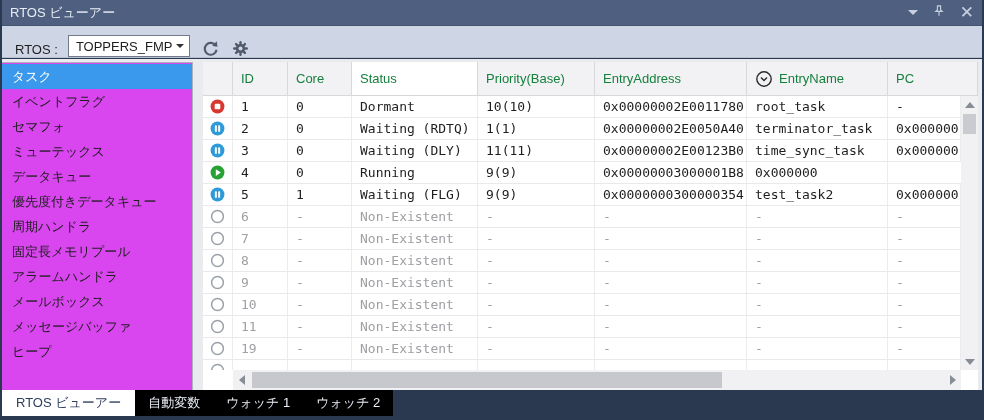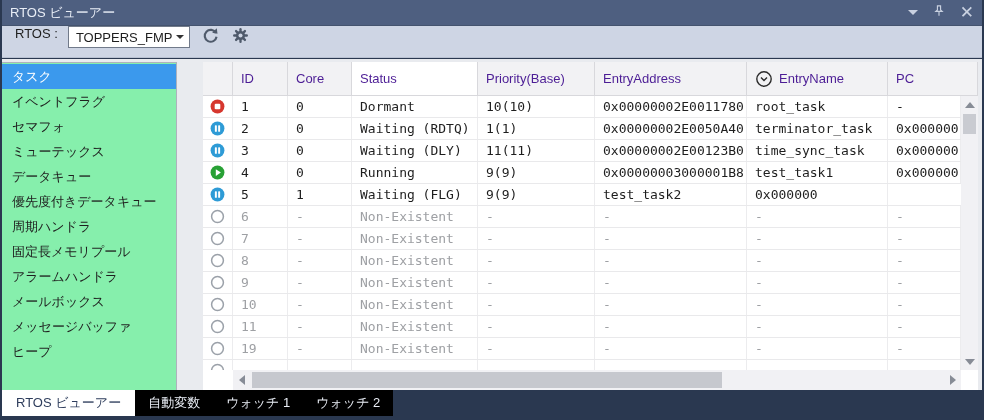--- a/index.html
+++ b/index.html
@@ -11,44 +11,44 @@
     background:#4E5F80; border-bottom:1px solid #44536E;
     display:flex; align-items:center; padding:0 8px; }
   .titlebar .title { color:#E9EEF6; font-size:13px; }
   .tb-icons { margin-left:auto; display:flex; align-items:center; gap:14px; }
   .tb-chevron { width:0; height:0; border-left:5px solid transparent; border-right:5px solid transparent; border-top:5px solid #C9D1E0; }
   .tb-close { color:#C9D1E0; font-size:17px; line-height:1; }
 
   
   .toolbar { position:absolute; left:2px; right:2px; top:26px; height:32px;
     background:#CED5E4; border-bottom:1px solid #B9C1D1;
-    display:flex; align-items:flex-start; padding-left:13px; }
+    display:flex; align-items:flex-end; padding-left:13px; }
   .toolbar .lbl { font-size:13px; color:#1E1E1E; margin-right:10px; }
   .combo { width:122px; height:22px; background:#fff; border:1px solid #717A8A;
     display:flex; align-items:center; padding:0 5px 0 7px; font-size:13px; color:#1E1E1E; }
   .combo .val { flex:1; white-space:nowrap; overflow:hidden; }
   .combo-arrow { width:0; height:0; border-left:4px solid transparent; border-right:4px solid transparent; border-top:4px solid #333; margin-left:4px; }
   .tool-ico { margin-left:12px; width:18px; height:18px; display:flex; align-items:center; justify-content:center; }
 
   
   .content { position:absolute; left:2px; right:2px; top:59px; height:331px; background:#E9EBEF; }
 
-  .sidebar { position:absolute; left:0; top:3px; bottom:0; width:175px;
-    background:#86efac; border-top:1px solid #AEB2BC; border-right:1px solid #AEB2BC; padding-top:1px; }
+  .sidebar { position:absolute; left:0; top:3px; bottom:0; width:191px;
+    background:#d946ef; border-top:1px solid #AEB2BC; border-right:1px solid #AEB2BC; padding-top:1px; }
   .sb-item { height:25px; line-height:25px; padding-left:10px; font-size:13px; color:#1E1E1E;
     white-space:nowrap; overflow:hidden; }
   .sb-item.selected { background:#3B99ED; color:#fff; }
 
   .table-panel { position:absolute; left:201px; right:4px; top:3px; bottom:0; background:#F1F1F4; }
 
   .thead { position:absolute; left:0; right:0; top:0; height:34px; display:grid;
     grid-template-columns:30px 55px 64px 126px 117px 152px 141px 1fr;
     background:#F2F2F4; border-bottom:1px solid #D8D8DC; }
   .th { border-right:1px solid #D8D8DC; display:flex; align-items:center; padding-left:8px;
-    font-size:13px; color:#4c1d95; white-space:nowrap; overflow:hidden; }
+    font-size:13px; color:#15803d; white-space:nowrap; overflow:hidden; }
   .th.hl { background:#fff;text-align:right; }
   .th .sort-ico { display:flex; margin-right:6px; }
 
   .tbody { position:absolute; left:0; right:17px; top:34px; bottom:20px; background:#fff; overflow:hidden; }
   .row { display:grid; grid-template-columns:30px 55px 64px 126px 117px 152px 141px 1fr;
     height:22px; border-bottom:1px solid #E9E9EB; background:#fff; }
   .cell { border-right:1px solid #ECECEE; display:flex; align-items:center; padding-left:8px;
     font-family:"DejaVu Sans Mono", monospace; font-size:13px; color:#1E1E1E;
     white-space:nowrap; overflow:hidden; }
   .cell.icon-cell { justify-content:center; padding-left:0; }
@@ -222,37 +222,37 @@
                   <circle cx="8" cy="8" r="7.4" fill="#28A135"></circle>
                   <polygon points="6.2,4.4 11.6,8 6.2,11.6" fill="#fff"></polygon>
                 </svg>
               </span>
             </div>
     <div class="cell">4</div>
     <div class="cell">0</div>
     <div class="cell">Running</div>
     <div class="cell">9(9)</div>
     <div class="cell">0x00000003000001B8</div>
-    <div class="cell">test_task1</div>
     <div class="cell">0x000000</div>
   </div>
           <div class="row">
     <div class="cell icon-cell">
               <span>
                 <svg class="st-svg" viewBox="0 0 16 16">
                   <circle cx="8" cy="8" r="7.4" fill="#2E9BD6"></circle>
                   <rect x="5.2" y="4.5" width="2.1" height="7" rx="0.7" fill="#fff"></rect>
                   <rect x="8.7" y="4.5" width="2.1" height="7" rx="0.7" fill="#fff"></rect>
                 </svg>
               </span>
             </div>
     <div class="cell">5</div>
     <div class="cell">1</div>
     <div class="cell">Waiting (FLG)</div>
     <div class="cell">9(9)</div>
+    <div class="cell">0x0000000300000354</div>
     <div class="cell">test_task2</div>
     <div class="cell">0x000000</div>
   </div>
           <div class="row nonexistent">
     <div class="cell icon-cell">
               <span>
                 <svg class="st-svg" viewBox="0 0 16 16">
                   <circle cx="8" cy="8" r="6.3" fill="#fff" stroke="#9BA1A9" stroke-width="1.6"></circle>
                 </svg>
               </span>

